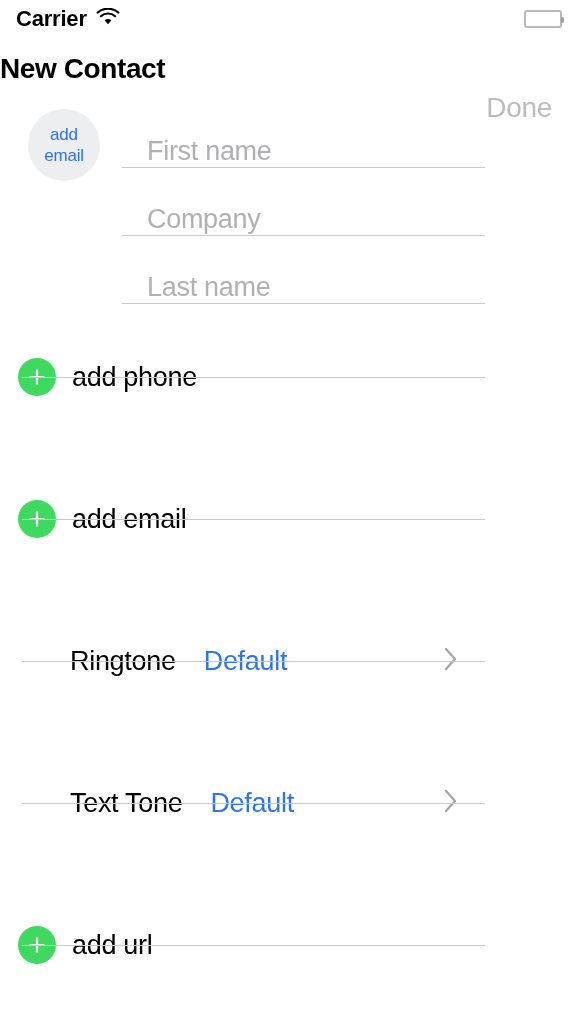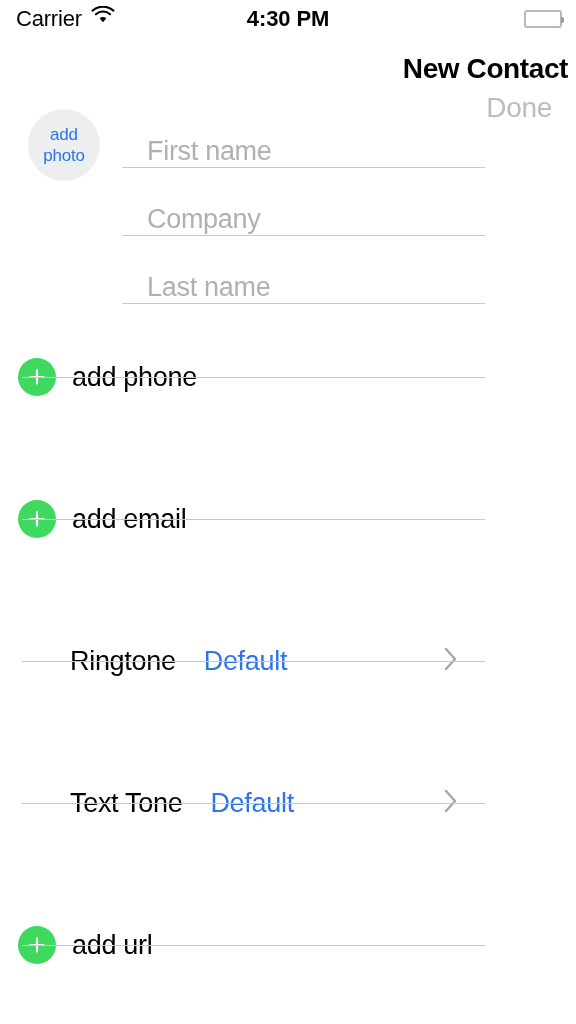--- a/index.html
+++ b/index.html
@@ -29,21 +29,23 @@
     left: 0; top: 0;
     width: 576px;
     height: 38px;
     display: flex;
     align-items: center;
   }
   .status-left {
     position: absolute;
     left: 16px;
     display: flex;
+    align-items: center;
     gap: 9px;
+    font-weight: bold;
   }
   .carrier-label {
     font-size: 22px;
     color: #000;
     letter-spacing: -0.2px;
   }
   .wifi-icon { display: block; }
   .status-time {
     position: absolute;
     left: 0; right: 0;
@@ -96,24 +98,24 @@
     left: 26px;
     top: 50%;
     transform: translateY(-50%);
     font-size: 28px;
     color: #2c74e8;
     cursor: pointer;
     letter-spacing: -0.3px;
   }
   .nav-title {
     position: absolute;
-    left: 0; right: 8px;
+    left: 0; right: 16px;
     top: 50%;
     transform: translateY(-50%);
-    text-align: right;
+    text-align: left;
     font-size: 28px;
     font-weight: bold;
     color: #000;
     letter-spacing: -0.4px;
   }
   .nav-done {
     position: absolute;
     right: 24px;
     top: 50%;
     transform: translateY(-50%);
@@ -265,41 +267,40 @@
     <div class="status-left">
       <span class="carrier-label">Carrier</span>
       <span class="wifi-icon">
         <svg width="24" height="18" viewBox="0 0 24 18">
           <path d="M12 16.2 L8.6 12.3 a5.3 5.3 0 0 1 6.8 0 Z" fill="#000"></path>
           <path d="M4.9 8.2 a10.6 10.6 0 0 1 14.2 0" stroke="#000" stroke-width="2.1" fill="none" stroke-linecap="round"></path>
           <path d="M1.6 4.6 a15.6 15.6 0 0 1 20.8 0" stroke="#000" stroke-width="2.1" fill="none" stroke-linecap="round"></path>
         </svg>
       </span>
     </div>
-    <div class="status-time">4:30 PM</div>
     <div class="status-right">
       <span class="battery">
         <span class="battery-fill"></span>
         <span class="battery-cap"></span>
       </span>
     </div>
   </div>
 
   <div class="nav-bar">
     <div class="nav-title">New Contact</div>
     <div class="nav-done">Done</div>
   </div>
 
   <div class="content">
 
     <div class="header-block">
 
       <div class="avatar">
         <span class="avatar-line">add</span>
-        <span class="avatar-line">photo</span>
+        <span class="avatar-line">email</span>
       </div>
 
       <div class="name-fields">
         <div class="name-row">
           <input class="name-input" type="text" placeholder="First name" style="">
         </div>
         <div class="name-row">
           <input class="name-input" type="text" placeholder="Company" style="">
         </div>
         <div class="name-row">

